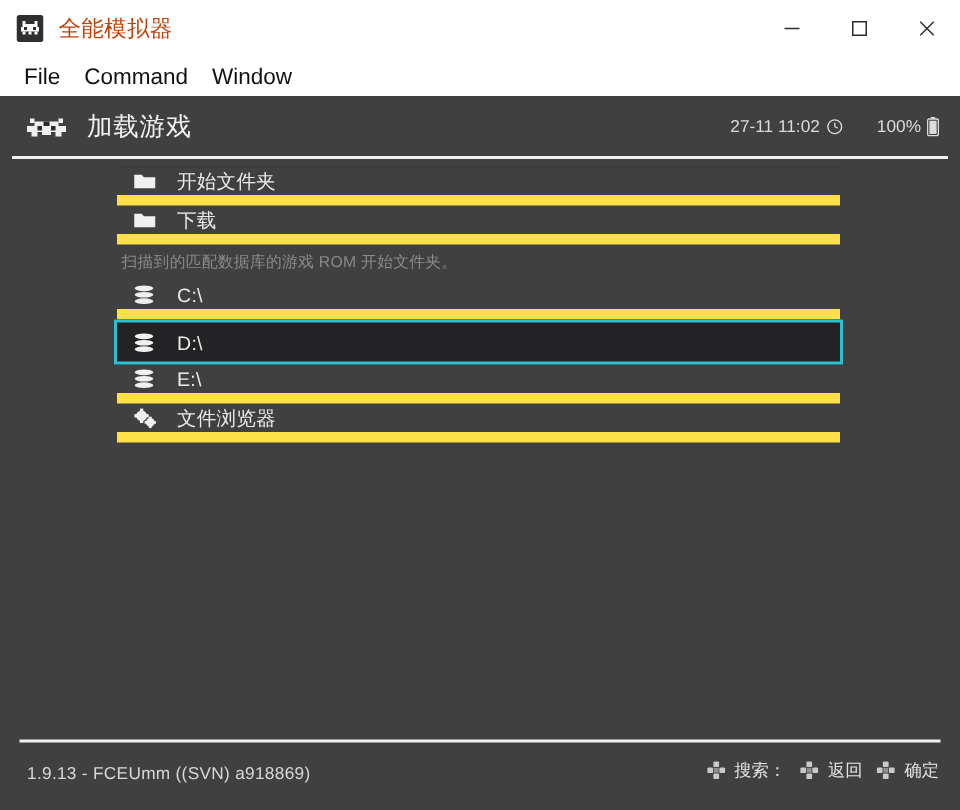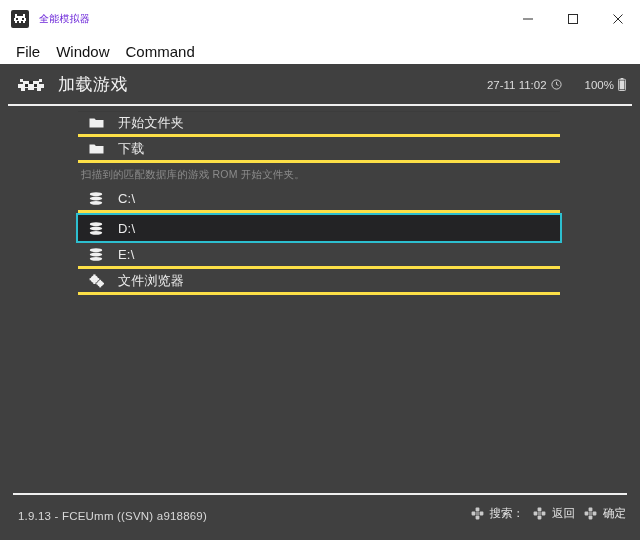--- a/index.html
+++ b/index.html
@@ -20,22 +20,22 @@
   }
   .title-icon {
     width: 18px; height: 18px;
     margin-left: 11px; margin-right: 10px;
     background: #ffffff;
     display: flex; align-items: center; justify-content: center;
     flex: 0 0 auto;
   }
   .title-icon svg { display: block; }
   .title-text {
-    font-size: 10px;
-    color: #6d28d9;
+    font-size: 15px;
+    color: #c2410c;
     letter-spacing: 0.2px;
     white-space: nowrap;
   }
   .win-controls {
     position: absolute;
     right: 0; top: 0; height: 38px;
     display: flex;
   }
   .win-btn {
     width: 45px; height: 38px;
@@ -113,21 +113,21 @@
   
   .list {
     margin-top: 6px;
     padding: 0 80px 0 78px;
   }
   .row {
     position: relative;
     height: 26px;
     display: flex;
     align-items: center;
-    border-bottom: 3px solid #fde047;
+    border-bottom: 7px solid #fde047;
     padding-left: 11px;
     cursor: default;
   }
   .row:first-child { border-top: 1px solid #3c3c3c; }
   .row-icon {
     width: 22px;
     flex: 0 0 auto;
     display: flex; align-items: center; justify-content: flex-start;
   }
   .row-icon svg { display: block; }
@@ -234,22 +234,22 @@
       <svg width="12" height="12" viewBox="0 0 12 12">
           <line x1="1.5" y1="1.5" x2="10.5" y2="10.5" stroke="#2b2b2b" stroke-width="1"></line>
           <line x1="10.5" y1="1.5" x2="1.5" y2="10.5" stroke="#2b2b2b" stroke-width="1"></line>
         </svg>
     </div>
   </div>
 </div>
 
 <div class="menubar">
   <div class="menu-item">File</div>
+  <div class="menu-item">Command</div>
   <div class="menu-item">Window</div>
-  <div class="menu-item">Command</div>
 </div>
 
 <div class="app">
 
   <div class="app-header">
     <div class="app-header-icon">
       <svg width="26" height="16" viewBox="0 0 26 16">
         <g fill="#f0f0f0">
           <rect x="2" y="2" width="3" height="3"></rect>
           <rect x="21" y="2" width="3" height="3"></rect>

